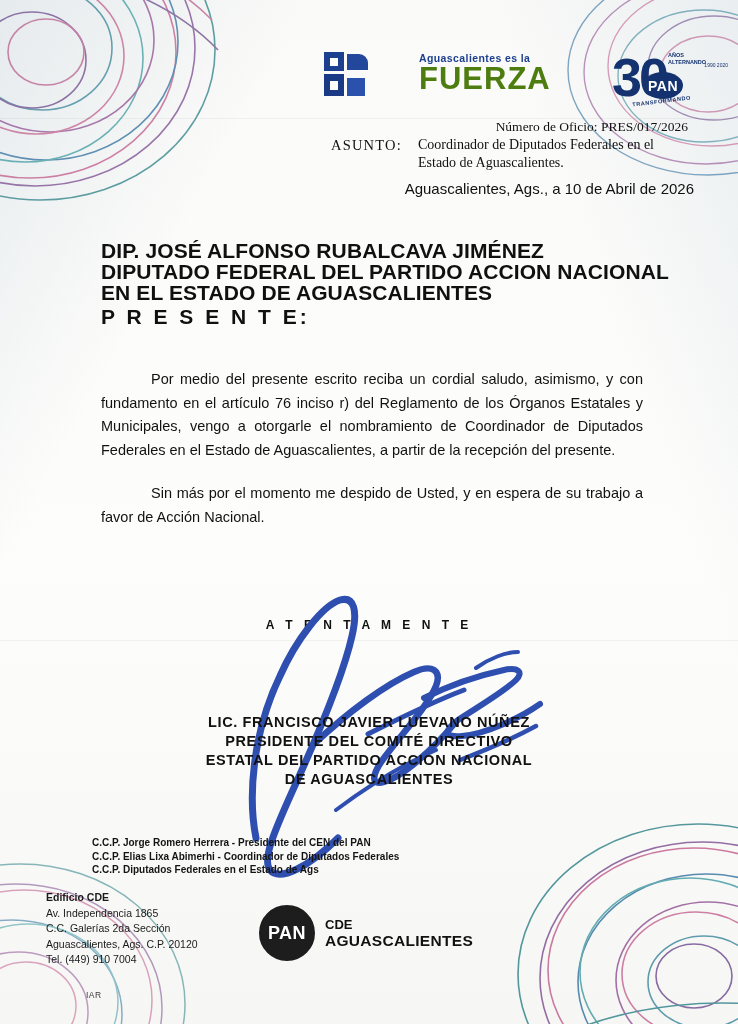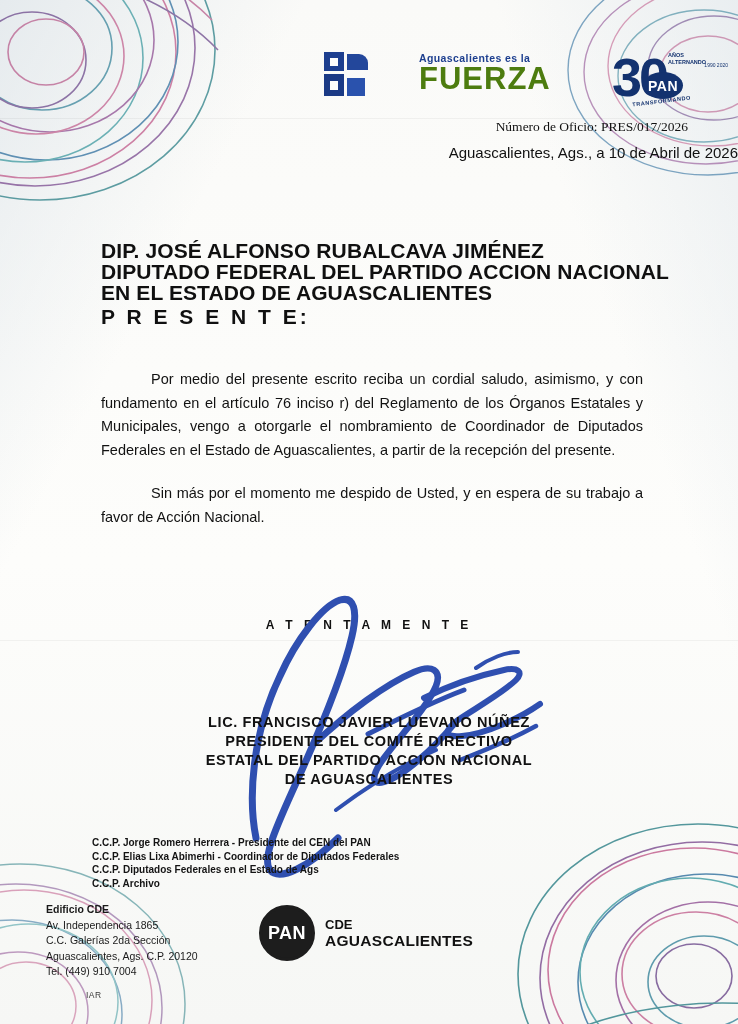--- a/index.html
+++ b/index.html
@@ -216,20 +216,21 @@
   }
   .asunto-value {
     font-size: 14px;
     line-height: 17.5px;
     text-align: left;
     width: 270px;
   }
   .fecha {
     margin-top: 9px;
     text-align: right;
+    padding-right: 44px;
     font-size: 15px;
     font-family: "Liberation Sans", sans-serif;
     color: #111;
   }
 
   
   .addressee {
     position: absolute;
     top: 240px;
     left: 101px;
@@ -308,21 +309,21 @@
 
   
   .footer-address {
     position: absolute;
     left: 46px;
     top: 890px;
     font-size: 10.5px;
     line-height: 15.5px;
     color: #1a1a1a;
   }
-  .footer-address .ttl { font-weight: 700; margin-top: 12px; }
+  .footer-address .ttl { font-weight: 700; }
 
   .footer-pan {
     position: absolute;
     left: 259px;
     top: 905px;
     display: flex;
     align-items: center;
   }
   .pan-circle {
     width: 50px;
@@ -455,20 +456,24 @@
       <div class="years-right">1990
 2020</div>
     </div>
   </div>
 
   <div class="oficio">
     <div class="numero">
       <span>Número de Oficio:</span>
       <span>PRES/017/2026</span>
     </div>
+    <div class="asunto-row">
+      <div class="asunto-label">ASUNTO:</div>
+      <div class="asunto-value">Coordinador de Diputados Federales en el Estado de Aguascalientes.</div>
+    </div>
     <div class="fecha">Aguascalientes, Ags., a 10 de Abril de 2026</div>
   </div>
 
   <div class="addressee">
     <div>DIP. JOSÉ ALFONSO RUBALCAVA JIMÉNEZ</div>
     <div>DIPUTADO FEDERAL DEL PARTIDO ACCION NACIONAL</div>
     <div>EN EL ESTADO DE AGUASCALIENTES</div>
     <div class="presente">P R E S E N T E:</div>
   </div>
 
@@ -498,21 +503,20 @@
     <div>LIC. FRANCISCO JAVIER LUEVANO NÚÑEZ</div>
     <div>PRESIDENTE DEL COMITÉ DIRECTIVO</div>
     <div>ESTATAL DEL PARTIDO ACCION NACIONAL</div>
     <div>DE AGUASCALIENTES</div>
   </div>
 
   <div class="ccp">
     <div>C.C.P. Jorge Romero Herrera - Presidente del CEN del PAN</div>
     <div>C.C.P. Elias Lixa Abimerhi - Coordinador de Diputados Federales</div>
     <div>C.C.P. Diputados Federales en el Estado de Ags</div>
-    <div>C.C.P. Archivo</div>
   </div>
 
   <div class="footer-address">
     <div class="ttl">Edificio CDE</div>
     <div>Av. Independencia 1865</div>
     <div>C.C. Galerías 2da Sección</div>
     <div>Aguascalientes, Ags. C.P. 20120</div>
     <div>Tel. (449) 910 7004</div>
   </div>
 

